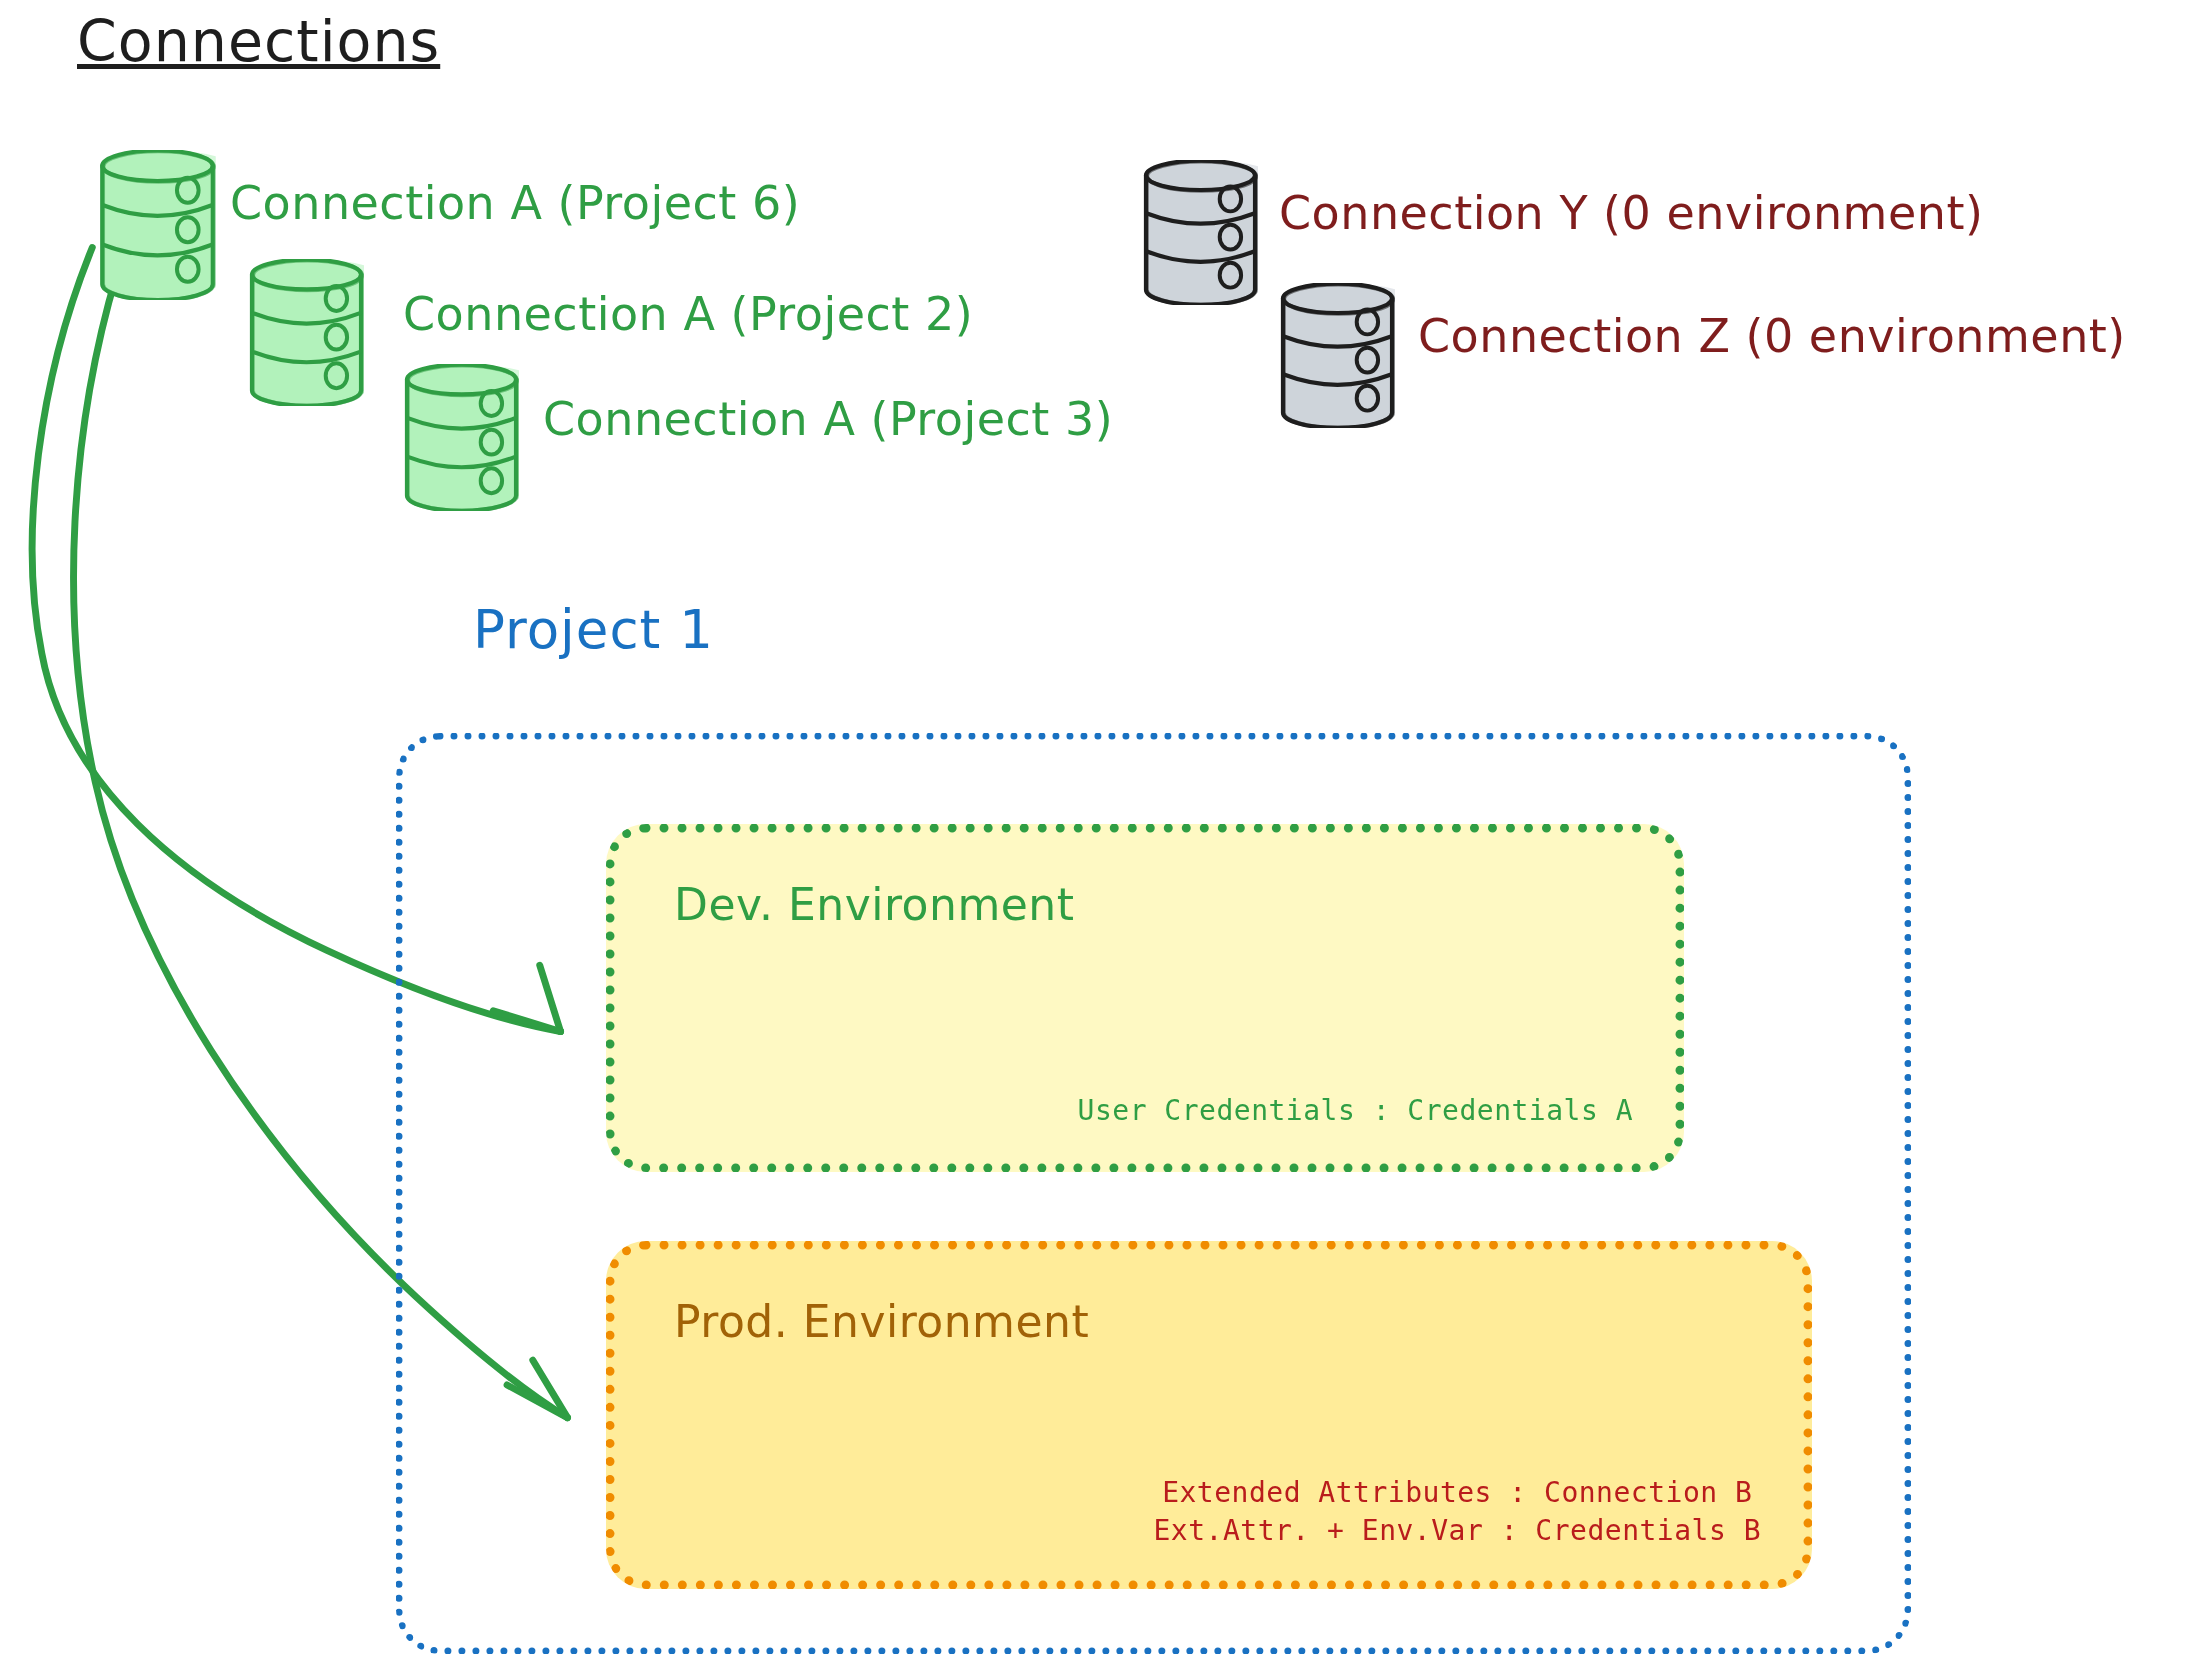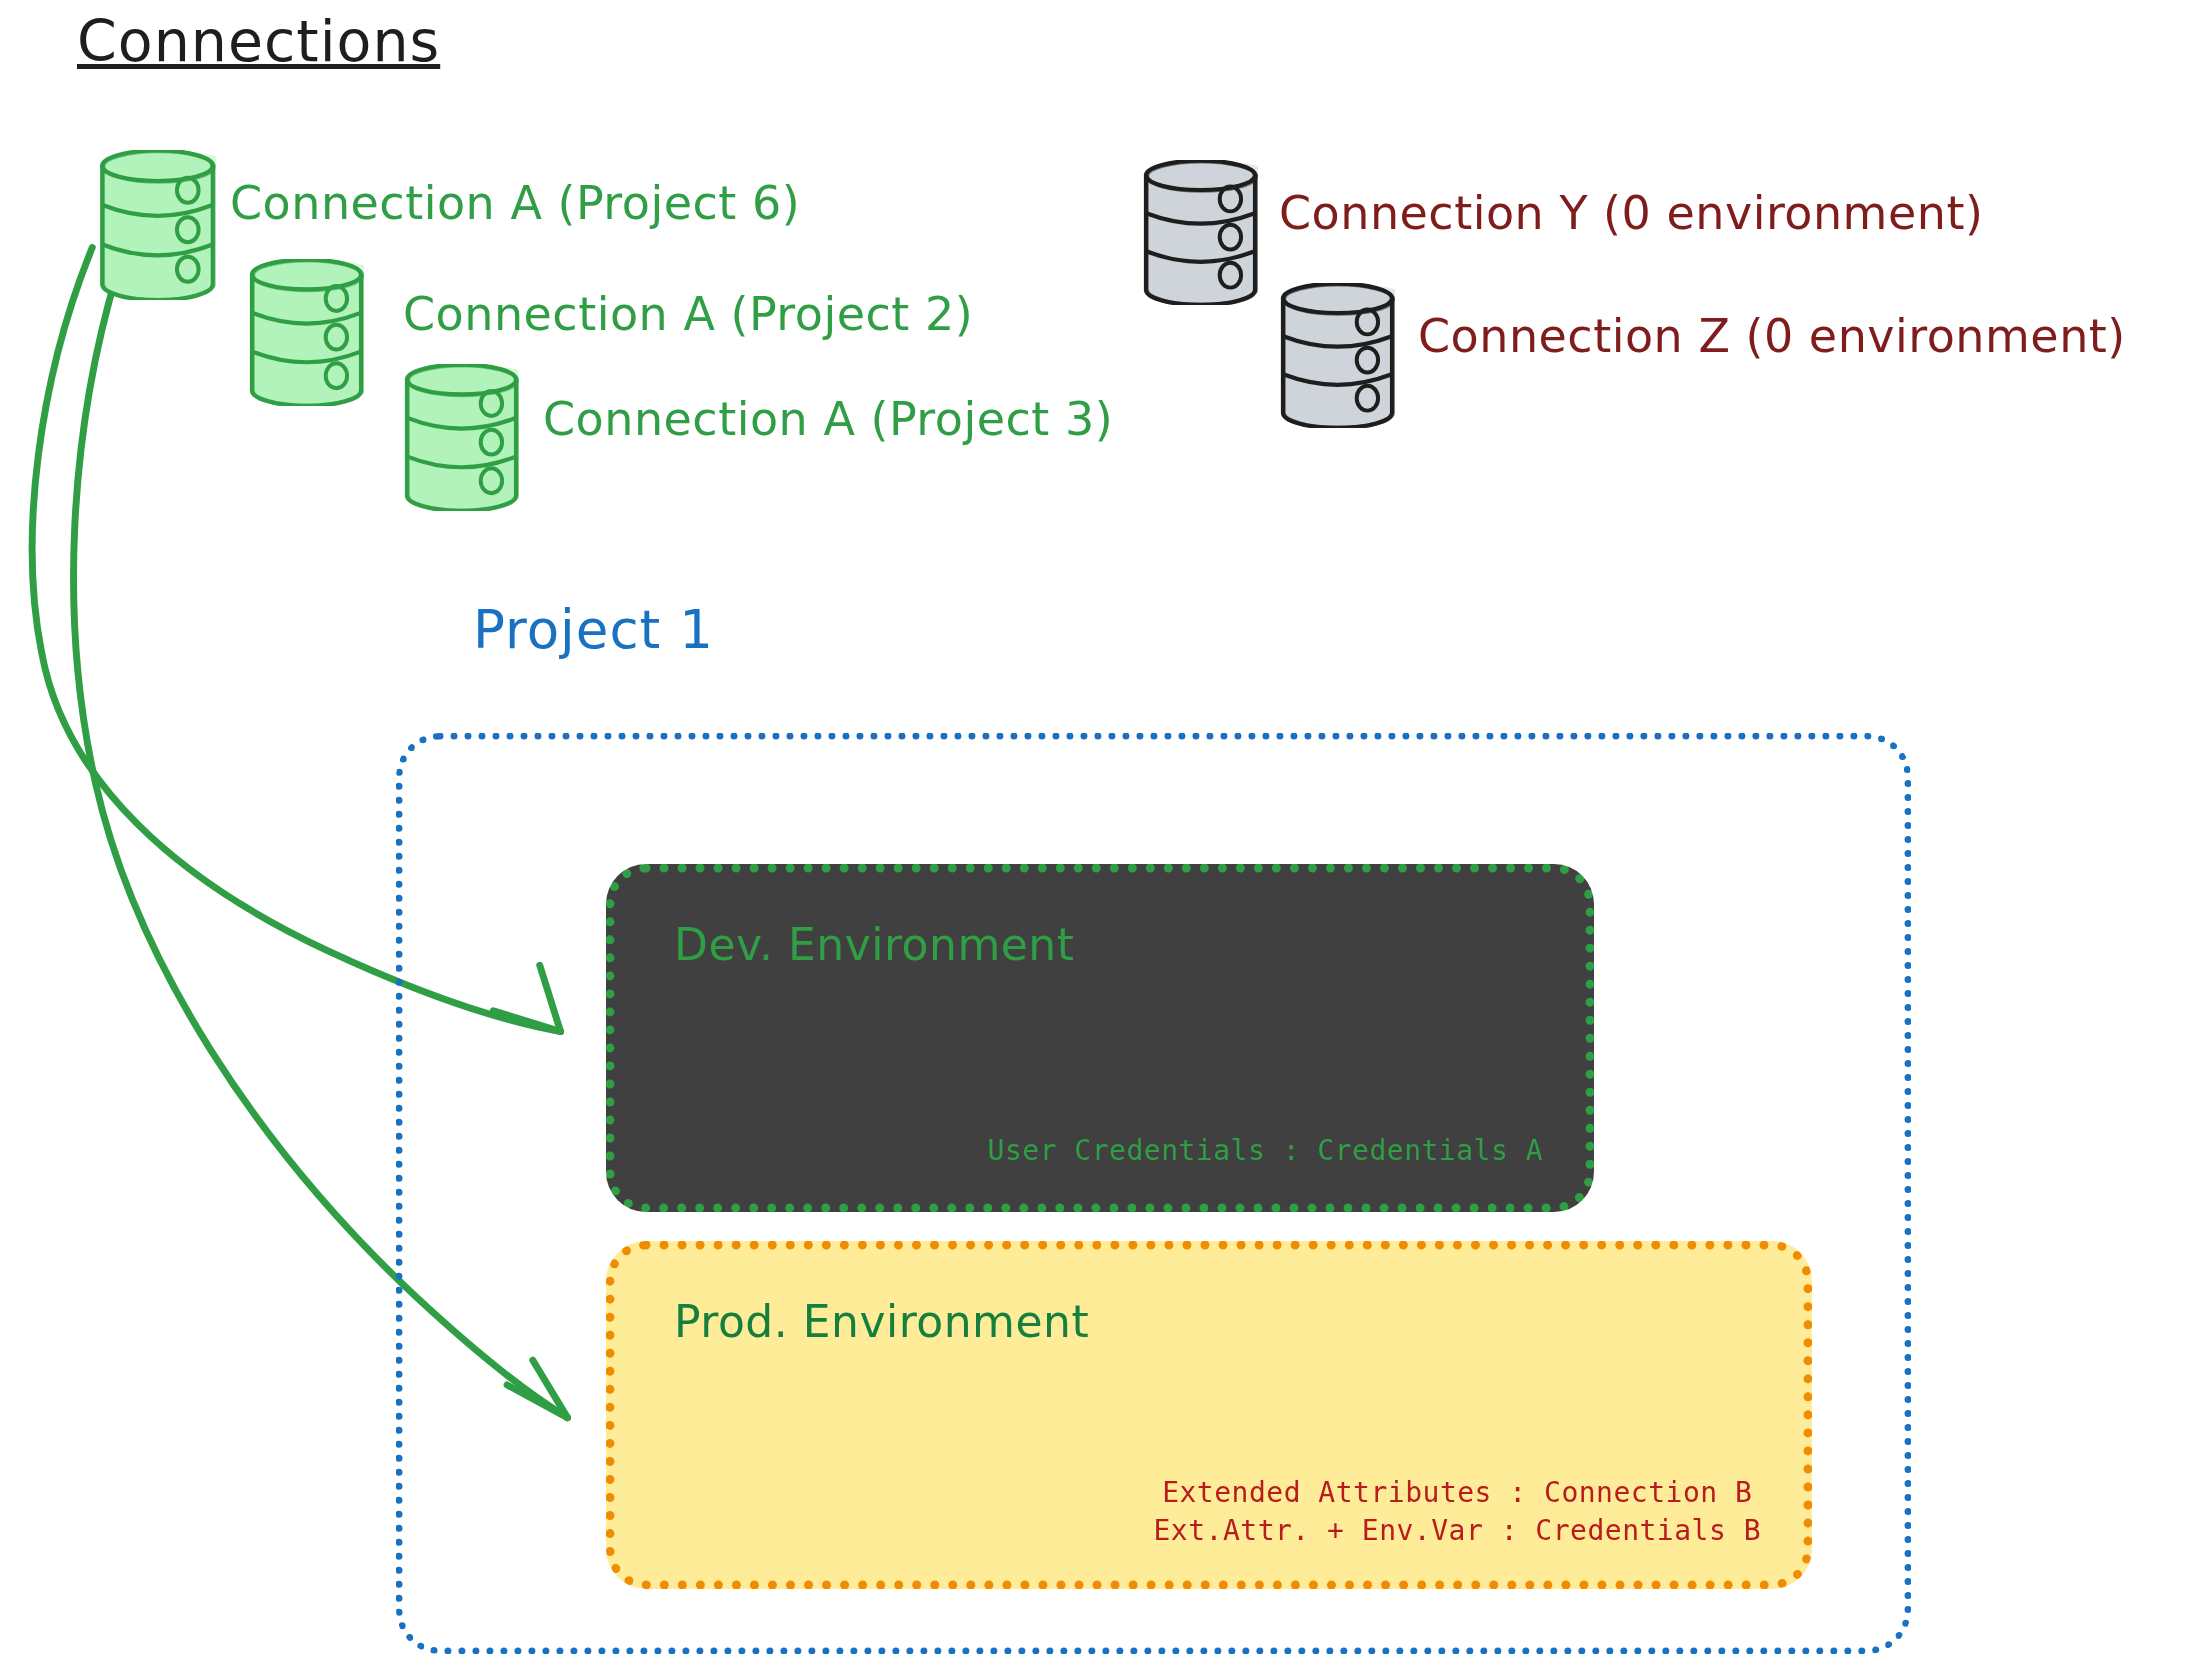--- a/index.html
+++ b/index.html
@@ -65,42 +65,42 @@
     box-sizing: border-box;
     background: transparent;
   }
 
   .env-box {
     box-sizing: border-box;
     border-radius: 40px;
   }
   .env-dev {
     left: 606px;
-    top: 864px;
-    width: 988px;
+    top: 824px;
+    width: 1078px;
     height: 348px;
-    background: #404040;
+    background: #fef9c3;
     border: 9px dotted #2f9e44;
   }
   .env-prod {
     left: 606px;
     top: 1241px;
     width: 1206px;
     height: 348px;
     background: #ffec99;
     border: 9px dotted #f08c00;
   }
   .env-title {
     font-size: 44px;
     white-space: nowrap;
     font-family: "DejaVu Sans", sans-serif;
     letter-spacing: 0.5px;
   }
   .env-title.dev  { left: 59px; top: 46px; color: #2f9e44; }
-  .env-title.prod { left: 59px; top: 46px; color: #15803d; }
+  .env-title.prod { left: 59px; top: 46px; color: #a16207; }
 
   .mono-line {
     font-family: "DejaVu Sans Mono", monospace;
     font-size: 28px;
     white-space: pre;
     letter-spacing: 0.5px;
   }
   .cred-dev {
     right: 42px;
     bottom: 36px;

